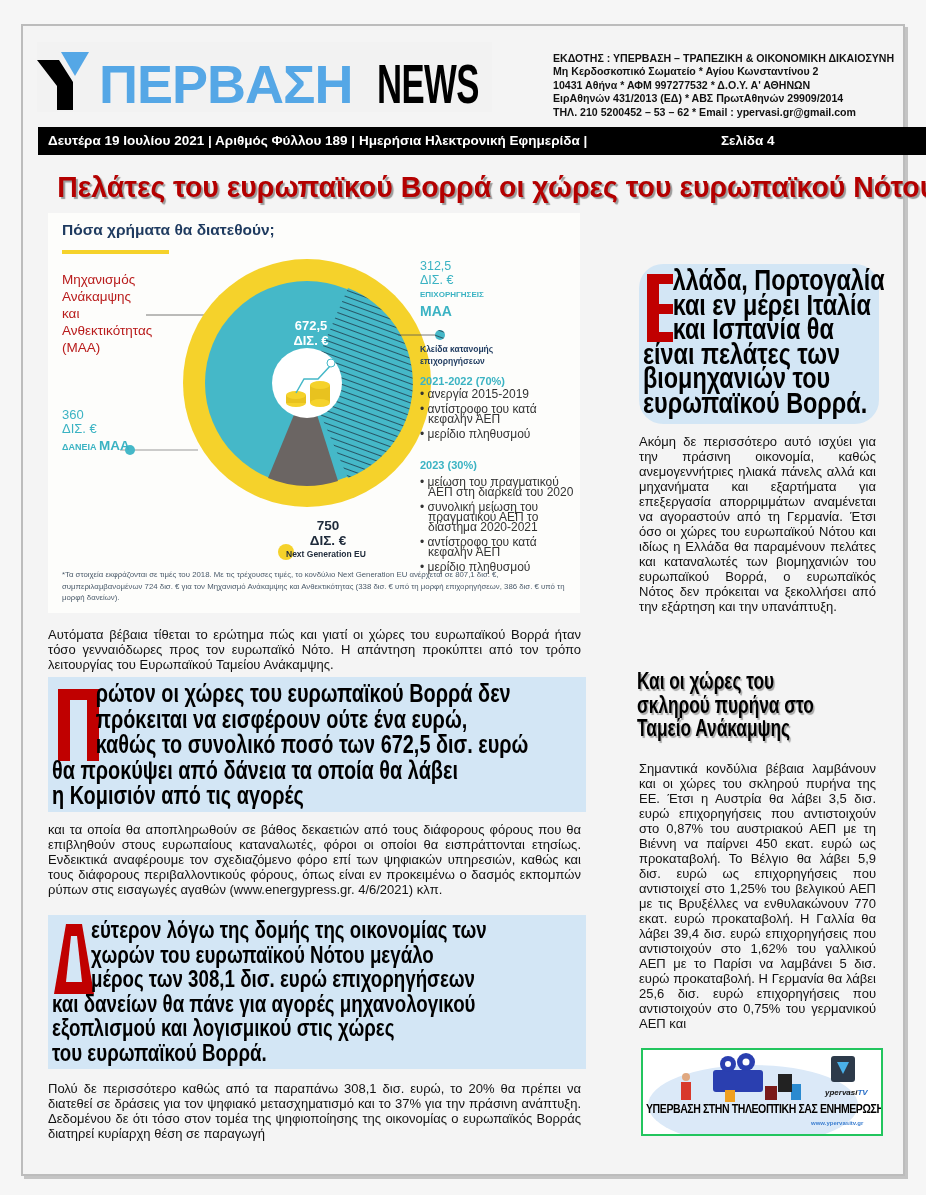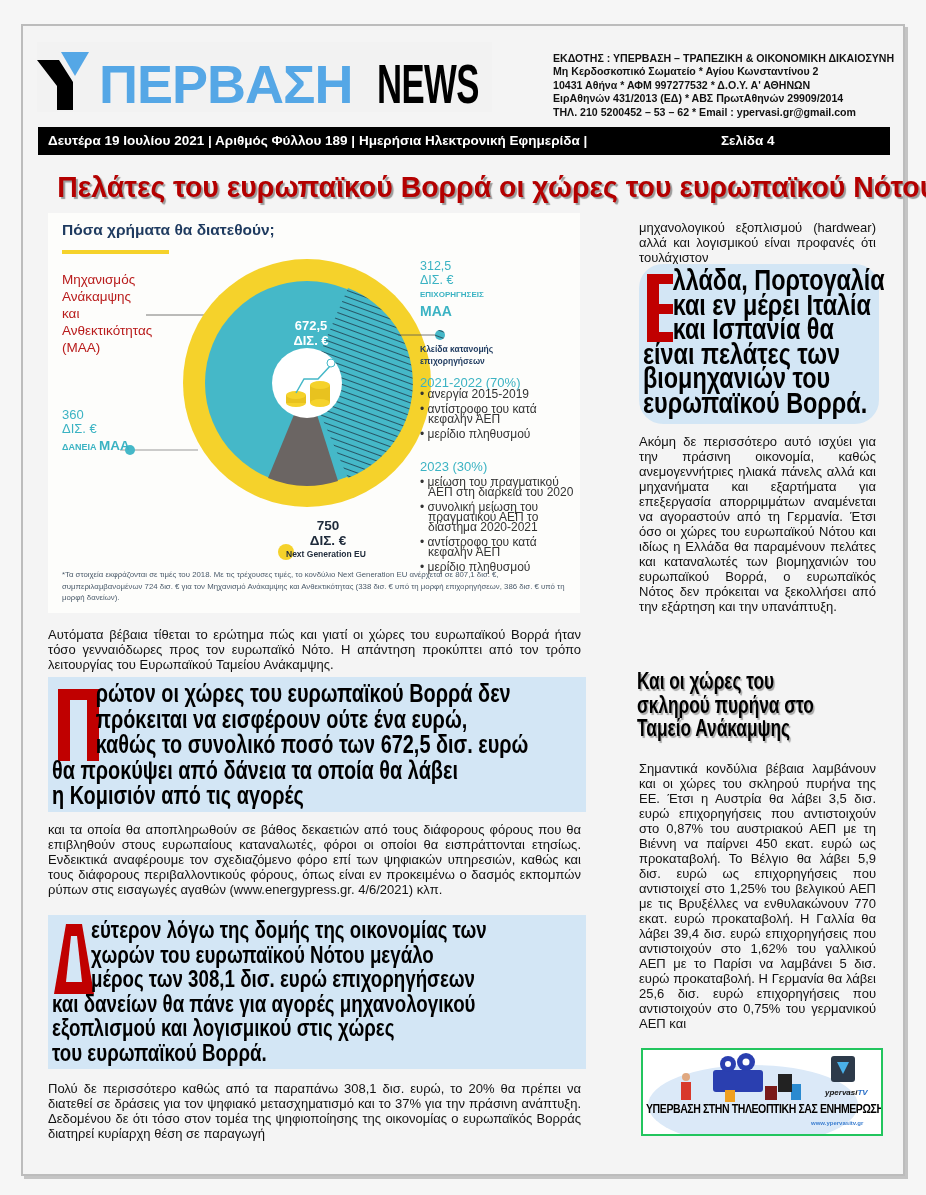--- a/index.html
+++ b/index.html
@@ -7,39 +7,39 @@
   .page { position:absolute; left:21px; top:24px; width:880px; height:1148px; background:#f4f4f4; border:2px solid #bcbcbc; box-shadow:3px 3px 0 #c4c4c4; }
 
   
   .logo { position:absolute; left:14px; top:16px; width:455px; height:70px; background:#f2f2f2; }
   .logo-y { position:absolute; left:0; top:10px; width:70px; height:58px; }
   .logo-text { position:absolute; left:62px; top:15px; font-family:"Liberation Sans", sans-serif; font-weight:900; font-size:54px; line-height:54px; letter-spacing:-1px; color:#55a7e6; white-space:nowrap; }
   .logo-news { position:absolute; left:340px; top:14px; font-family:"Liberation Sans", sans-serif; font-weight:900; font-size:56px; line-height:56px; color:#000; transform:scaleX(0.62); transform-origin:left top; letter-spacing:-1px; }
   .publisher { position:absolute; left:530px; top:26px; font-size:10.6px; line-height:13.4px; color:#111; white-space:nowrap; }
   .publisher div { white-space:nowrap; }
 
-  .datebar { position:absolute; left:15px; top:101px; width:852px; height:28px; background:#000; color:#fff; font-weight:bold; font-size:13.5px; line-height:28px; }
+  .datebar { position:absolute; left:15px; top:101px; width:852px; height:28px; background:#000; color:#fff; font-weight:bold; font-size:13.5px; line-height:28px;padding-left:36px; }
   .datebar .dtxt { position:absolute; left:10px; }
   .datebar .ptxt { position:absolute; left:683px; }
 
   .headline { position:absolute; left:26px; top:144px; width:830px; text-align:center; font-family:"Liberation Sans Narrow","Liberation Sans", sans-serif; font-weight:bold; font-size:29px; line-height:34px; color:#b40000; text-shadow:2px 2px 1px #9a9a9a; transform:scaleX(0.98); white-space:nowrap; }
 
   
   .info { position:absolute; left:25px; top:187px; width:532px; height:400px; background:#fdfdfb; }
   .info-title { position:absolute; left:14px; top:8px; font-size:15.5px; font-weight:bold; color:#1e3a5f; }
   .info-bar { position:absolute; left:14px; top:37px; width:107px; height:4px; background:#f5d22b; }
   .mech-label { position:absolute; left:14px; top:58px; font-size:13.5px; line-height:17px; color:#b91c1c; font-family:"Liberation Sans", sans-serif; }
   .loans-val { position:absolute; left:14px; top:195px; font-size:13px; line-height:14px; color:#3bb3c3; }
   .loans-lbl { position:absolute; left:14px; top:225px; font-size:9px; color:#3bb3c3; font-weight:bold; }
   .loans-lbl b { font-size:13.5px; }
   .grants-val { position:absolute; left:372px; top:46px; font-size:12.5px; line-height:14px; color:#3bb3c3; }
   .grants-lbl { position:absolute; left:372px; top:77px; font-size:8px; color:#3bb3c3; font-weight:bold; }
   .grants-maa { position:absolute; left:372px; top:90px; font-size:14px; color:#3bb3c3; font-weight:bold; }
   .key-title { position:absolute; left:372px; top:130px; font-size:8.5px; line-height:12px; color:#1e3a5f; font-weight:bold; }
-  .key-sec { position:absolute; left:372px; font-size:13px; color:#3bb3c3; font-weight:normal;text-align:center; }
+  .key-sec { position:absolute; left:372px; font-size:11px; color:#3bb3c3; font-weight:bold;text-align:center; }
   .key-list { position:absolute; left:372px; font-size:12px; line-height:10px; color:#333; width:160px; }
   .key-list div { margin-bottom:5px; padding-left:8px; text-indent:-8px; }
   .center-val { position:absolute; left:228px; top:105px; width:70px; text-align:center; color:#fff; font-weight:bold; font-size:13px; line-height:15px; }
   .total-val { position:absolute; left:245px; top:305px; width:70px; text-align:center; color:#1e2a3a; font-weight:bold; font-size:13.5px; line-height:15px; }
   .ngeu { position:absolute; left:238px; top:336px; font-size:8.5px; color:#1e2a3a; font-weight:bold; }
   .ngeu-dot { position:absolute; left:230px; top:331px; width:16px; height:16px; border-radius:50%; background:#f5d22b; }
   .footnote { position:absolute; left:14px; top:356px; width:505px; font-size:7.8px; line-height:11.5px; color:#4a5a6a; }
 
   
   .body-txt { font-size:13px; line-height:15px; color:#111; text-align:justify; }
@@ -208,21 +208,20 @@
       <div style="padding-left:50px;">χωρών του ευρωπαϊκού Νότου μεγάλο</div>
       <div style="padding-left:50px;">μέρος των 308,1 δισ. ευρώ επιχορηγήσεων</div>
       <div>και δανείων θα πάνε για αγορές μηχανολογικού</div>
       <div>εξοπλισμού και λογισμικού στις χώρες</div>
       <div>του ευρωπαϊκού Βορρά.</div>
     </div>
   </div>
 
   <div class="body-txt p3">Πολύ δε περισσότερο καθώς από τα παραπάνω 308,1 δισ. ευρώ, το 20% θα πρέπει να διατεθεί σε δράσεις για τον ψηφιακό μετασχηματισμό και το 37% για την πράσινη ανάπτυξη. Δεδομένου δε ότι τόσο στον τομέα της ψηφιοποίησης της οικονομίας ο ευρωπαϊκός Βορράς διατηρεί κυρίαρχη θέση σε παραγωγή</div>
 
-  <div class="body-txt r1">μηχανολογικού εξοπλισμού (hardwear) αλλά και λογισμικού είναι προφανές ότι τουλάχιστον</div>
 
   <div class="box box3">
     <div class="dropcap" style="left:8px;top:10px;width:26px;height:68px;">
       <div class="dropcap-inner" style="left:12px;top:10px;width:14px;height:20px;"></div>
       <div class="dropcap-inner" style="left:12px;top:40px;width:14px;height:18px;"></div>
     </div>
     <div class="cond">
       <div style="padding-left:38px;">λλάδα, Πορτογαλία</div>
       <div style="padding-left:38px;">και εν μέρει Ιταλία</div>
       <div style="padding-left:38px;">και Ισπανία θα</div>

